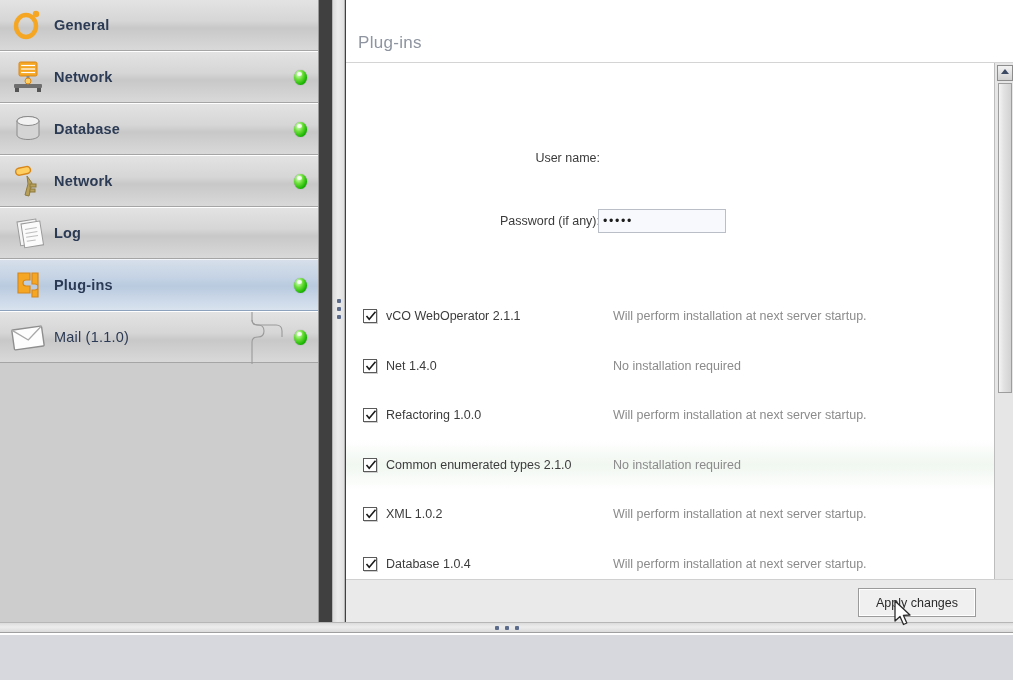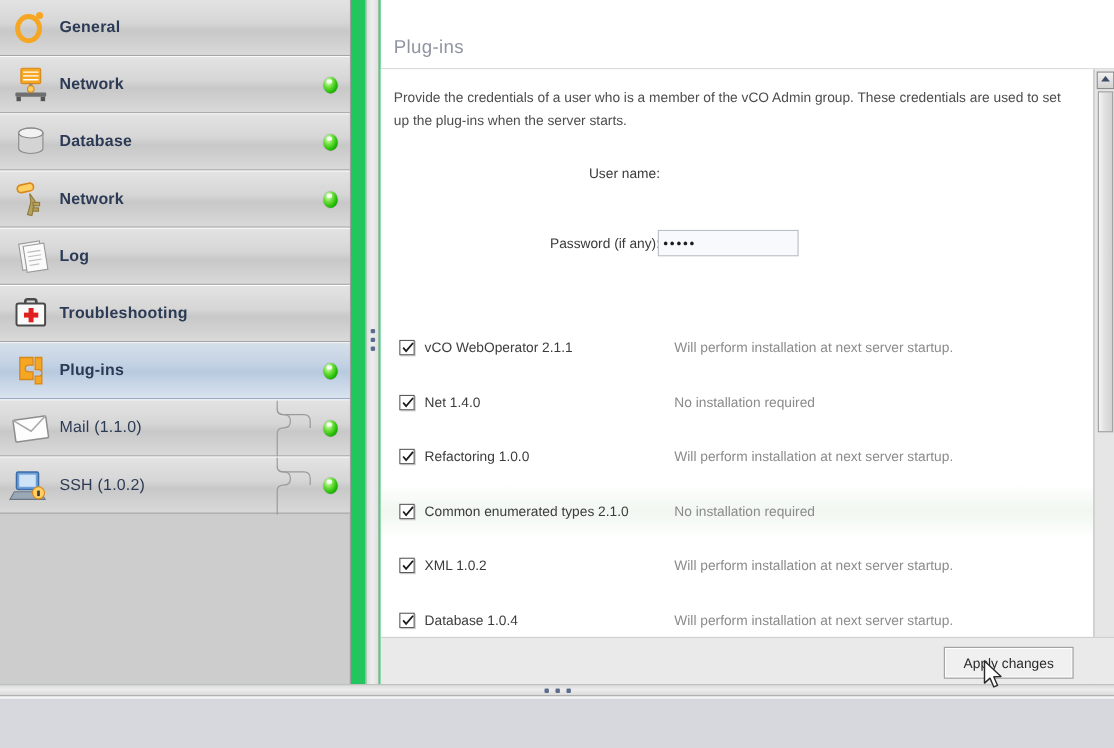--- a/index.html
+++ b/index.html
@@ -13,21 +13,21 @@
   #app {
     position: relative;
     width: 1013px; height: 680px;
     background: #ffffff;
   }
 
   
   #top-area {
     position: absolute; left: 0; top: 0;
     width: 1013px; height: 622px;
-    background: #22c55e;
+    background: #404040;
   }
 
   
   #sidebar-wrap {
     position: absolute; left: 0; top: 0;
     width: 319px; height: 622px;
     background: #cdcdcd;
     overflow: hidden;
     border-right: 1px solid #9a9a9a;
   }
@@ -376,58 +376,34 @@
                 <rect x="13" y="11" width="19" height="24" fill="#fbfbfb" stroke="#9a9a9a" transform="rotate(-9 13 11)"></rect>
                 <g stroke="#bdbdbd" stroke-width="1" transform="rotate(-9 13 11)">
                   <line x1="16" y1="17" x2="28" y2="17"></line>
                   <line x1="16" y1="21" x2="28" y2="21"></line>
                   <line x1="16" y1="25" x2="28" y2="25"></line>
                   <line x1="16" y1="29" x2="25" y2="29"></line>
                 </g>
               </svg></span>
             <span class="nav-label">Log</span>
           </div>
-          <div class="nav-item">
-            <span class="nav-icon"><svg width="40" height="40" viewBox="0 0 40 40">
-                <path d="M15 11 v-2 a2 2 0 0 1 2-2 h6 a2 2 0 0 1 2 2 v2" fill="none" stroke="#4a4a4a" stroke-width="2.4"></path>
-                <rect x="7" y="11" width="26" height="20" rx="2" fill="#fafafa" stroke="#4a4a4a" stroke-width="1.8"></rect>
-                <rect x="18" y="15" width="4.5" height="13" fill="#e02020"></rect>
-                <rect x="13.8" y="19.2" width="13" height="4.5" fill="#e02020"></rect>
-              </svg></span>
-            <span class="nav-label">Troubleshooting</span>
-          </div>
           <div class="nav-item selected">
             <span class="nav-icon"><svg width="40" height="40" viewBox="0 0 40 40">
                 <path d="M10 8 h12 v7 h-4 a3 3 0 0 0 0 6 h4 v7 h-12 z" fill="#f5a723" stroke="#d8871a" stroke-width="1.2"></path>
                 <path d="M24 8 h6 v24 h-6 v-7 h3 a3 3 0 0 0 0-6 h-3 z" fill="#f5a723" stroke="#d8871a" stroke-width="1.2"></path>
               </svg></span>
             <span class="nav-label">Plug-ins</span>
             <span class="status-led"></span>
           </div>
           <div class="nav-item child">
             <span class="nav-icon"><svg width="40" height="40" viewBox="0 0 40 40">
                 <rect x="5" y="11" width="30" height="20" rx="1" fill="#fdfdfd" stroke="#8e8e8e" stroke-width="1.4" transform="rotate(-8 20 21)"></rect>
                 <path d="M5 11 L20 23 L35 11" fill="none" stroke="#a8a8a8" stroke-width="1.4" transform="rotate(-8 20 21)"></path>
               </svg></span>
             <span class="nav-label">Mail (1.1.0)</span>
-            <span class="connector"><svg width="46" height="52" viewBox="0 0 46 52">
-                <path d="M1 0 v8 q0 5 6 5 q6 0 6 6 q0 6 -6 6 q-6 0 -6 5 v22" fill="none" stroke="#9a9a9a" stroke-width="1.1"></path>
-                <path d="M1 8 q0 5 6 5 h18 q6 0 6 6 v6" fill="none" stroke="#9a9a9a" stroke-width="1.1"></path>
-              </svg></span>
-            <span class="status-led"></span>
-          </div>
-          <div class="nav-item child">
-            <span class="nav-icon"><svg width="40" height="40" viewBox="0 0 40 40">
-                <rect x="7" y="8" width="20" height="16" rx="1.5" fill="#6d9fd8" stroke="#3c6ba5" stroke-width="1.4"></rect>
-                <rect x="9.5" y="10.5" width="15" height="11" fill="#cfe3f7"></rect>
-                <path d="M5 26 h24 l4 7 h-32 z" fill="#9aa7b5" stroke="#6b7785"></path>
-                <circle cx="27" cy="27" r="5.5" fill="#ffcf62" stroke="#d8871a"></circle>
-                <rect x="25.8" y="25" width="2.4" height="5" fill="#3b3b3b"></rect>
-              </svg></span>
-            <span class="nav-label">SSH (1.0.2)</span>
             <span class="connector"><svg width="46" height="52" viewBox="0 0 46 52">
                 <path d="M1 0 v8 q0 5 6 5 q6 0 6 6 q0 6 -6 6 q-6 0 -6 5 v22" fill="none" stroke="#9a9a9a" stroke-width="1.1"></path>
                 <path d="M1 8 q0 5 6 5 h18 q6 0 6 6 v6" fill="none" stroke="#9a9a9a" stroke-width="1.1"></path>
               </svg></span>
             <span class="status-led"></span>
           </div>
         </div>
     </div>
 
     <div id="sb-scroll">
@@ -449,21 +425,20 @@
       </span>
     </div>
 
     <div id="content">
 
       <div id="page-title">Plug-ins</div>
       <div id="title-rule"></div>
 
       <div id="scroll-pane">
 
-        <div id="intro">Provide the credentials of a user who is a member of the vCO Admin group. These credentials are used to set up the plug-ins when the server starts.</div>
 
         <div class="field-row" id="row-user">
           <span class="field-label">User name:</span>
         </div>
 
         <div class="field-row" id="row-pass">
           <span class="field-label">Password (if any):</span>
           <input class="field-input" type="text" value="•••••" style="">
         </div>
 

